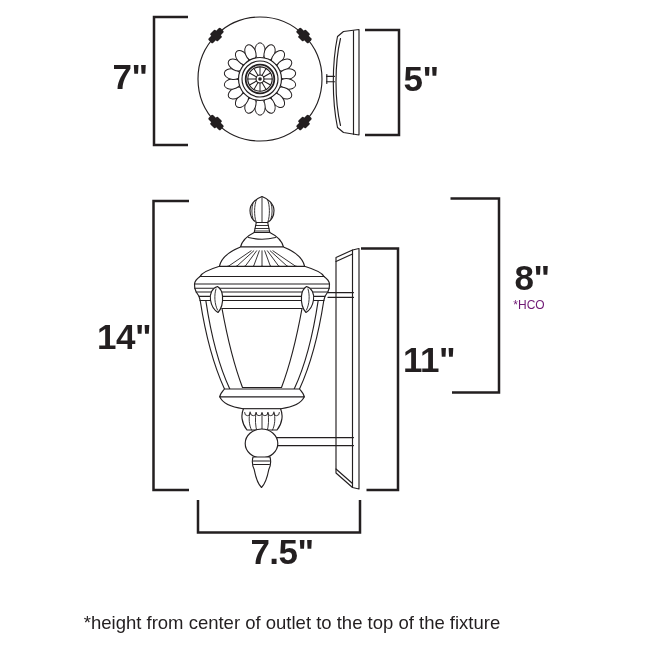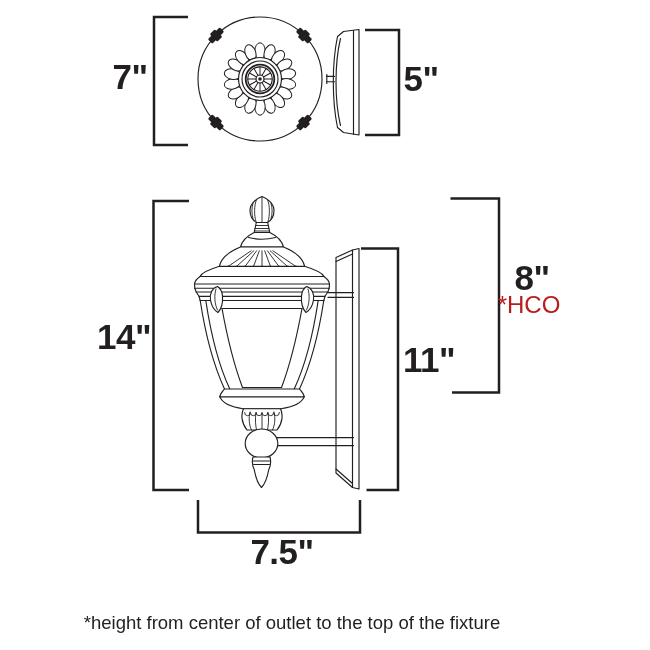--- a/index.html
+++ b/index.html
@@ -26,22 +26,22 @@
     color: #231f20;
     font-size: 35px;
     font-weight: 700;
     letter-spacing: -0.5px;
     white-space: nowrap;
     line-height: 1;
   }
   .dim-note {
     position: absolute;
     transform: translate(-50%, -50%);
-    color: #b91c1c;
-    font-size: 24px;
+    color: #701a75;
+    font-size: 12px;
     font-weight: 400;
     white-space: nowrap;
     line-height: 1;
   }
   .footnote {
     position: absolute;
     transform: translate(-50%, -50%);
     color: #231f20;
     font-size: 18.5px;
     font-weight: 400;

